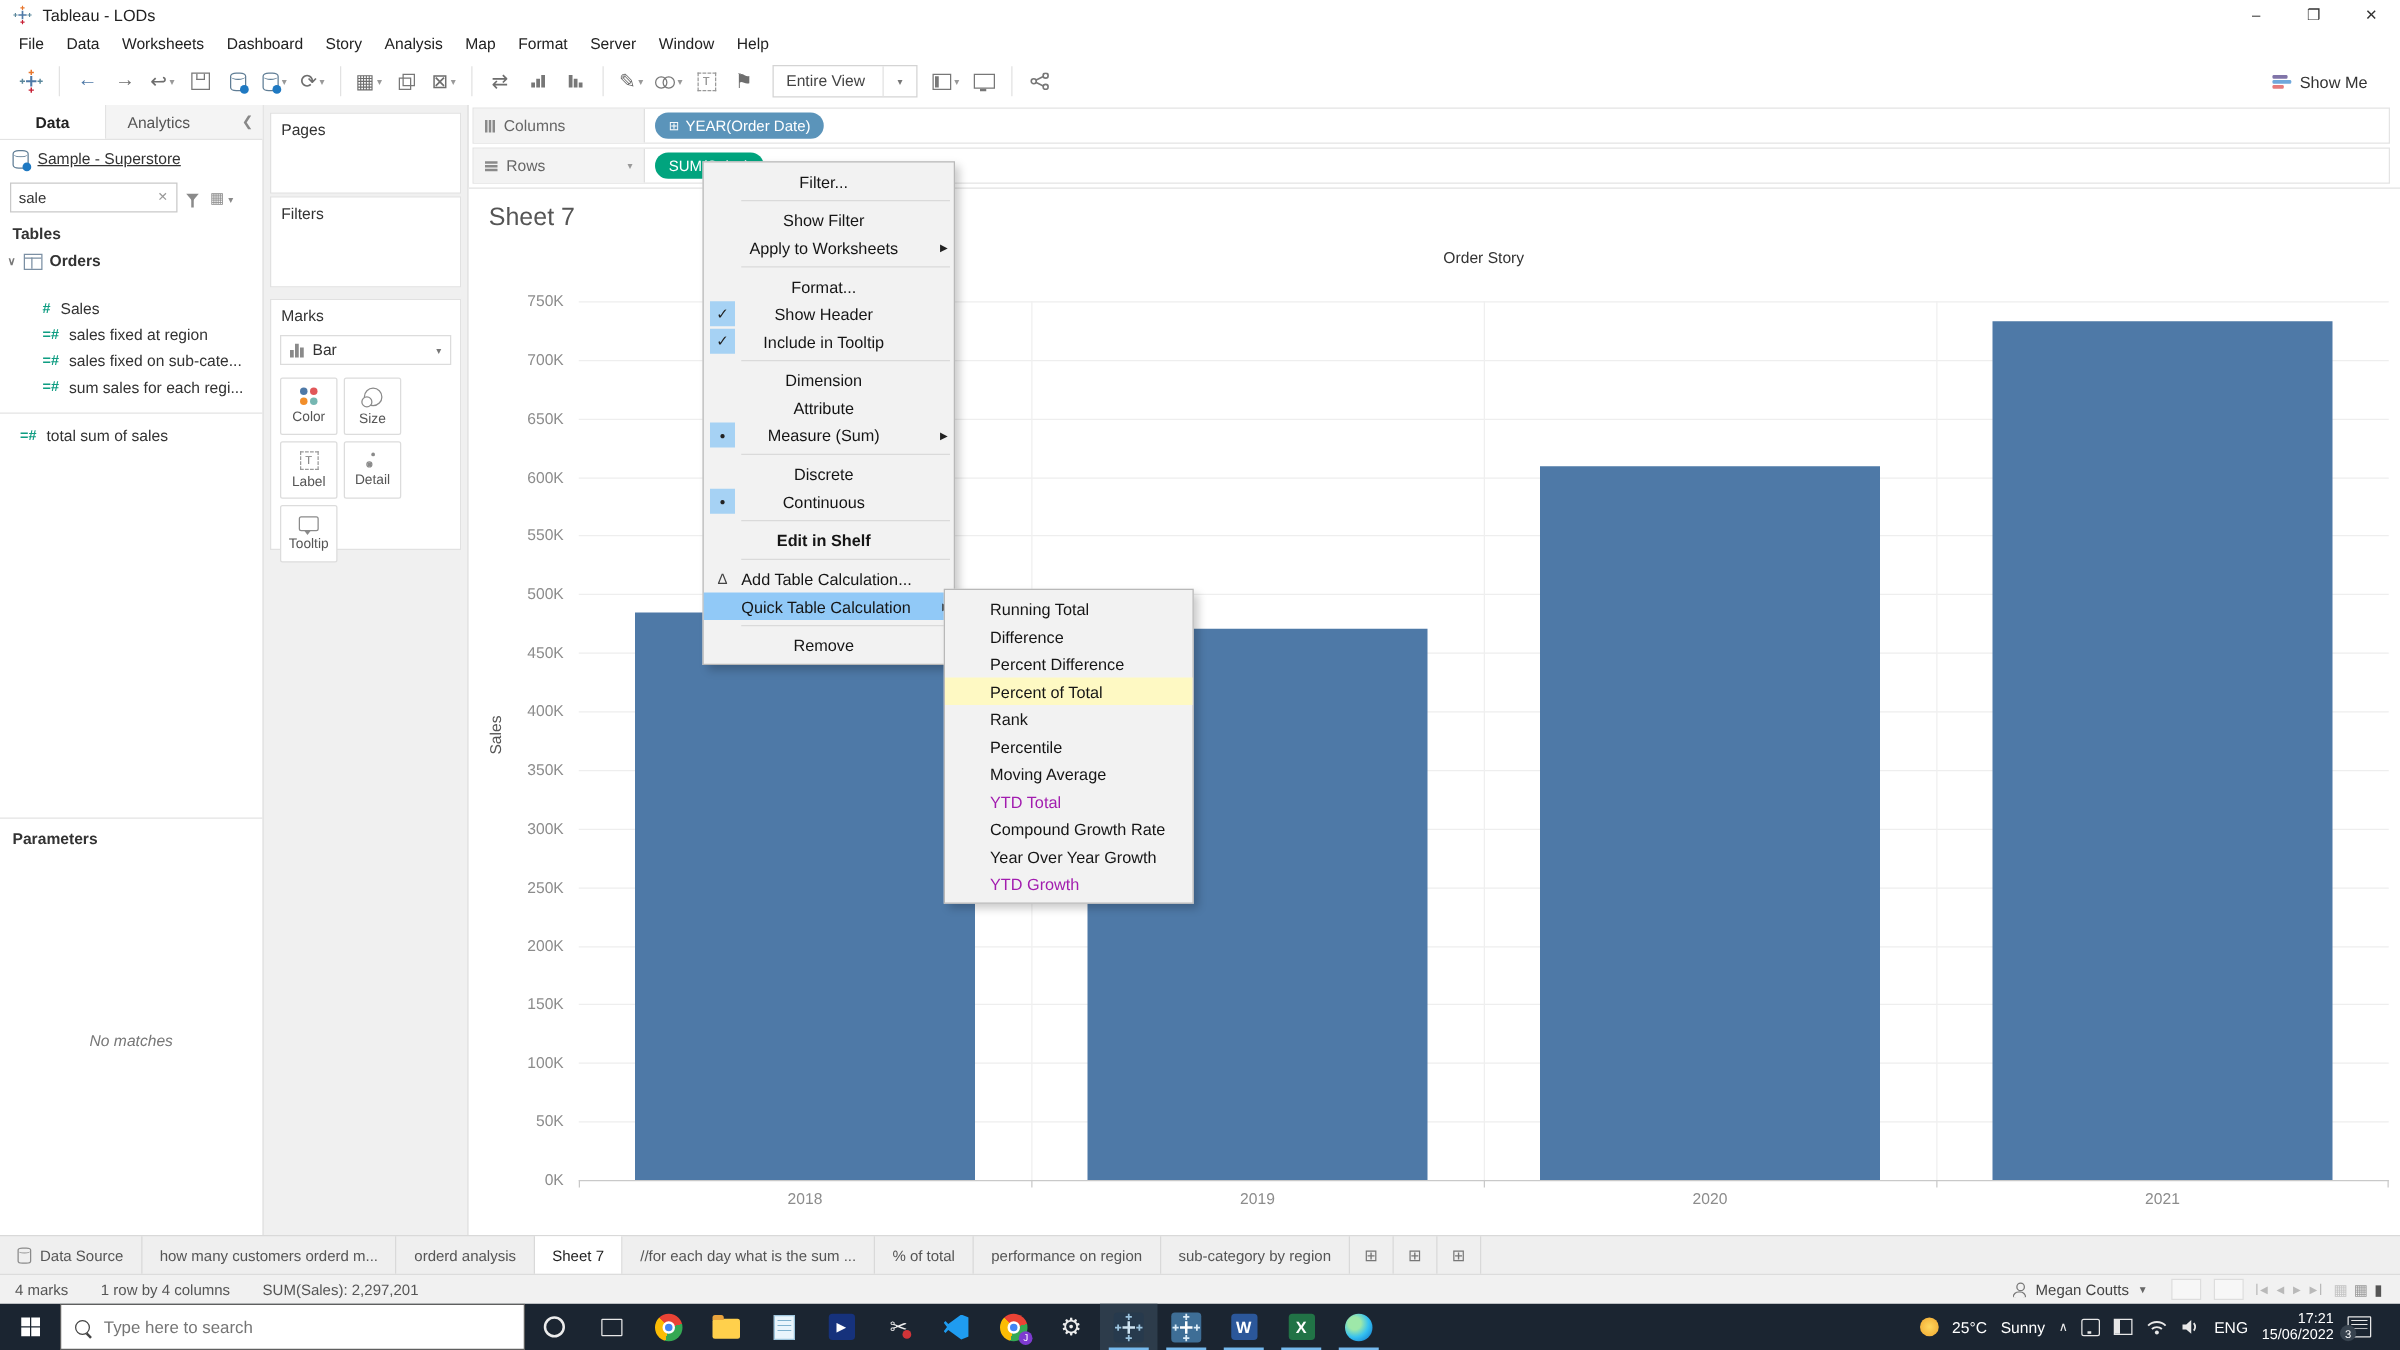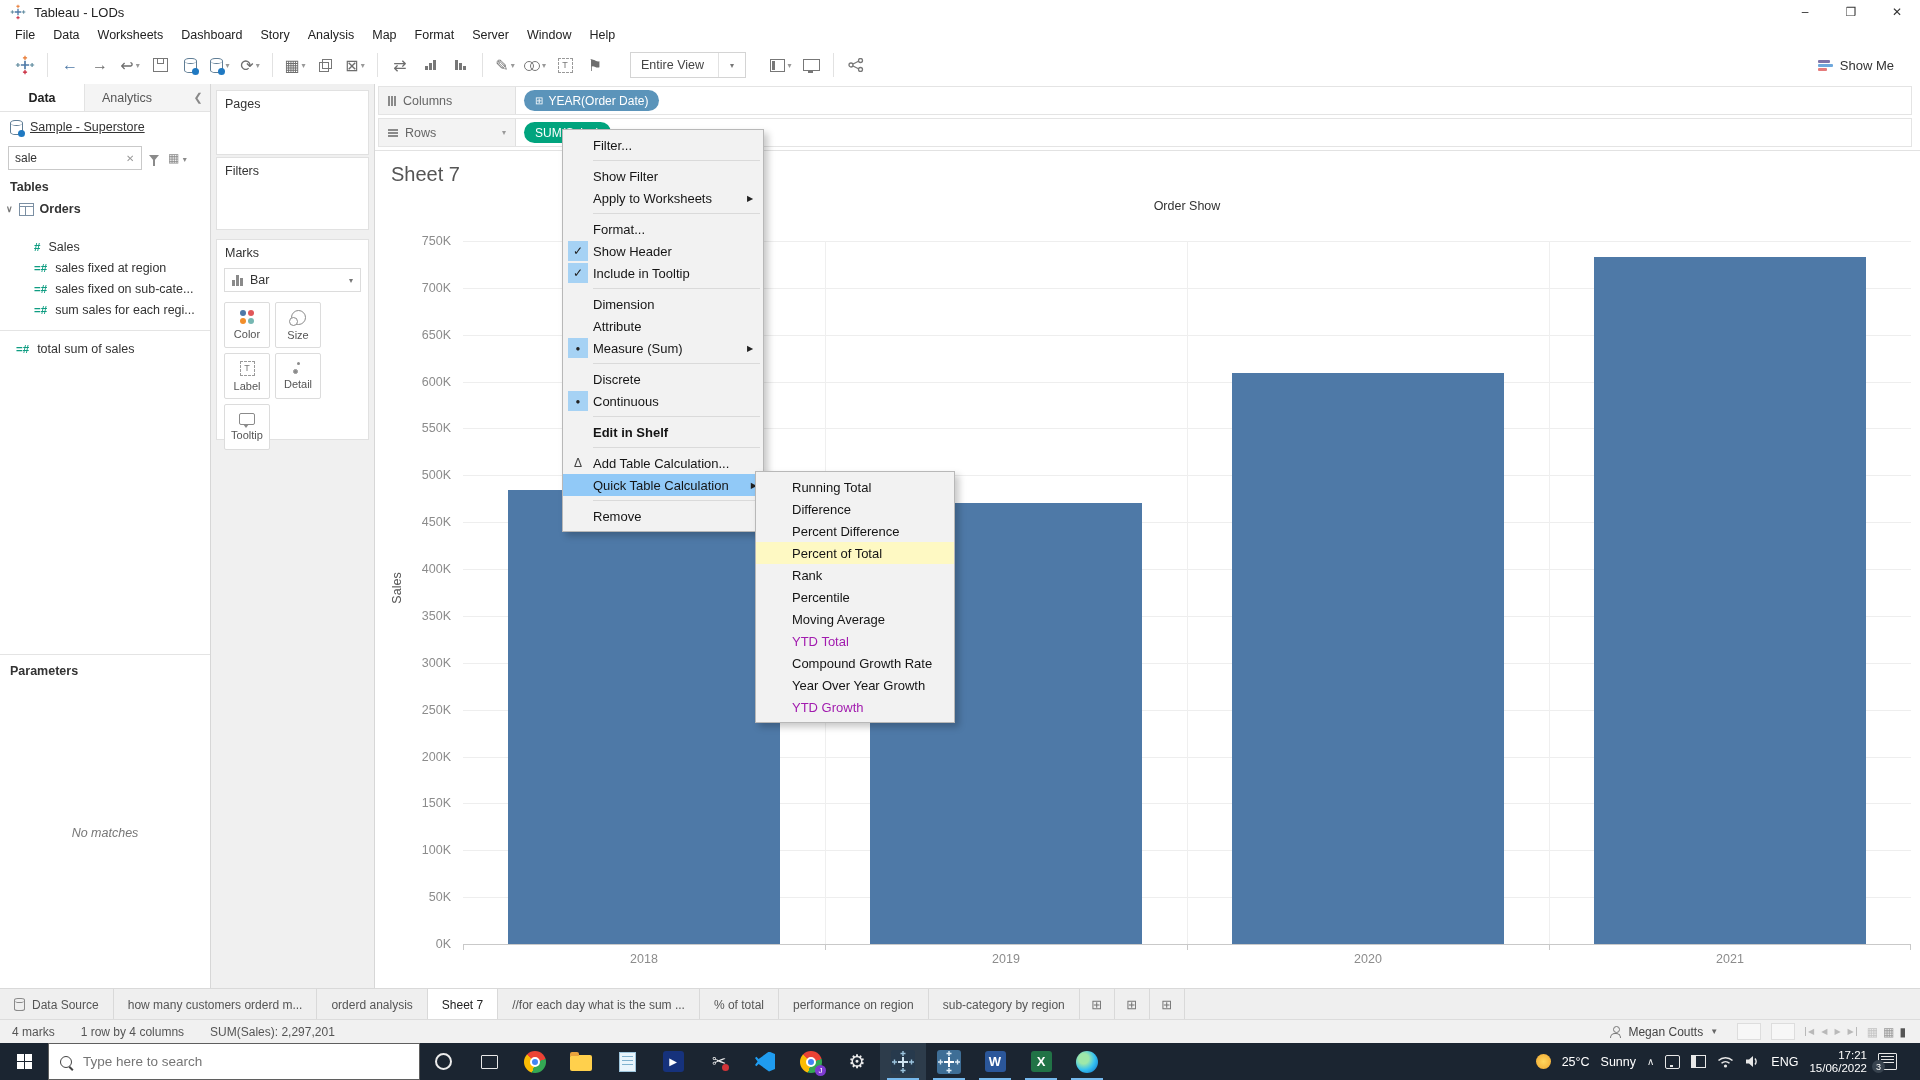--- a/index.html
+++ b/index.html
@@ -16,21 +16,21 @@
   
   #menubar{position:absolute;left:0;top:24px;right:0;height:22px;background:#fff;display:flex;align-items:center;padding-left:6px;}
   .menu-item{padding:0 9px;font-size:12.5px;color:#222;line-height:22px;}
 
   
   #toolbar{position:absolute;left:0;top:46px;right:0;height:38px;background:#fff;border-bottom:1px solid #e5e5e5;display:flex;align-items:center;padding:0 10px;}
   .tb-btn{min-width:26px;height:28px;display:flex;align-items:center;justify-content:center;color:#6e6e6e;font-size:16px;margin:0 2px;}
   .tb-btn.accent{color:#4e79a7;}
   .tb-caret{font-size:8px;color:#999;margin-left:2px;}
   .tb-sep{width:1px;height:24px;background:#e2e2e2;margin:0 7px;}
-  .fitdd{display:flex;align-items:center;border:1px solid #d4d4d4;height:24px;padding:0 0 0 10px;font-size:12.5px;color:#444;margin:0 20px;}
+  .fitdd{display:flex;align-items:center;border:1px solid #d4d4d4;height:24px;padding:0 0 0 10px;font-size:12.5px;color:#444;margin:0 8px;}
   .fitdd .cw{width:26px;display:flex;align-items:center;justify-content:center;border-left:1px solid #e2e2e2;height:100%;margin-left:14px;font-size:8px;color:#777;}
   #showme{margin-left:auto;margin-right:16px;display:flex;align-items:center;gap:7px;font-size:13px;color:#333;}
   .sm-bars div{height:3px;margin:1px 0;border-radius:1px;}
 
   
   #main{position:absolute;left:0;top:84px;right:0;bottom:91px;display:flex;}
   #datapane{width:210px;border-right:1px solid #d7d7d7;position:relative;background:#fff;}
   #shelfcol{width:163px;border-right:1px solid #d7d7d7;position:relative;background:#f0f0f0;}
   #canvas{flex:1;position:relative;background:#fff;}
 
@@ -494,21 +494,21 @@
           <span>Rows</span>
           <span class="sc-caret">▾</span>
         </div>
         <div class="pill green">
           <span>SUM(Sales)</span>
         </div>
       </div>
 
       <div id="ws">
         <div id="ws-title">Sheet 7</div>
-        <div id="ws-colheader">Order Show</div>
+        <div id="ws-colheader">Order Story</div>
         <div id="ws-ylabel">Sales</div>
         <div id="yticks">
             <span class="ytick" style="top: 703px;">0K</span>
             <span class="ytick" style="top: 656.133px;">50K</span>
             <span class="ytick" style="top: 609.267px;">100K</span>
             <span class="ytick" style="top: 562.4px;">150K</span>
             <span class="ytick" style="top: 515.533px;">200K</span>
             <span class="ytick" style="top: 468.667px;">250K</span>
             <span class="ytick" style="top: 421.8px;">300K</span>
             <span class="ytick" style="top: 374.933px;">350K</span>
@@ -553,21 +553,21 @@
         <div id="xlabels">
             <span class="xlabel" style="left: 0px;">2018</span>
             <span class="xlabel" style="left: 362px;">2019</span>
             <span class="xlabel" style="left: 724px;">2020</span>
             <span class="xlabel" style="left: 1086px;">2021</span>
           </div>
       </div>
     </div>
   </div>
 
-  <div class="menu" id="ctxmenu" style="left:562px;top:129px;width:200px;">
+  <div class="menu" id="ctxmenu" style="left:562px;top:129px;width:200px;text-align:center;">
       <div class="mi">
         <span class="gut"></span>
         <span class="lbl">Filter...</span>
         <span class="arr"></span>
       </div>
       <div class="msep"></div>
       <div class="mi">
         <span class="gut"></span>
         <span class="lbl">Show Filter</span>
         <span class="arr"></span>

